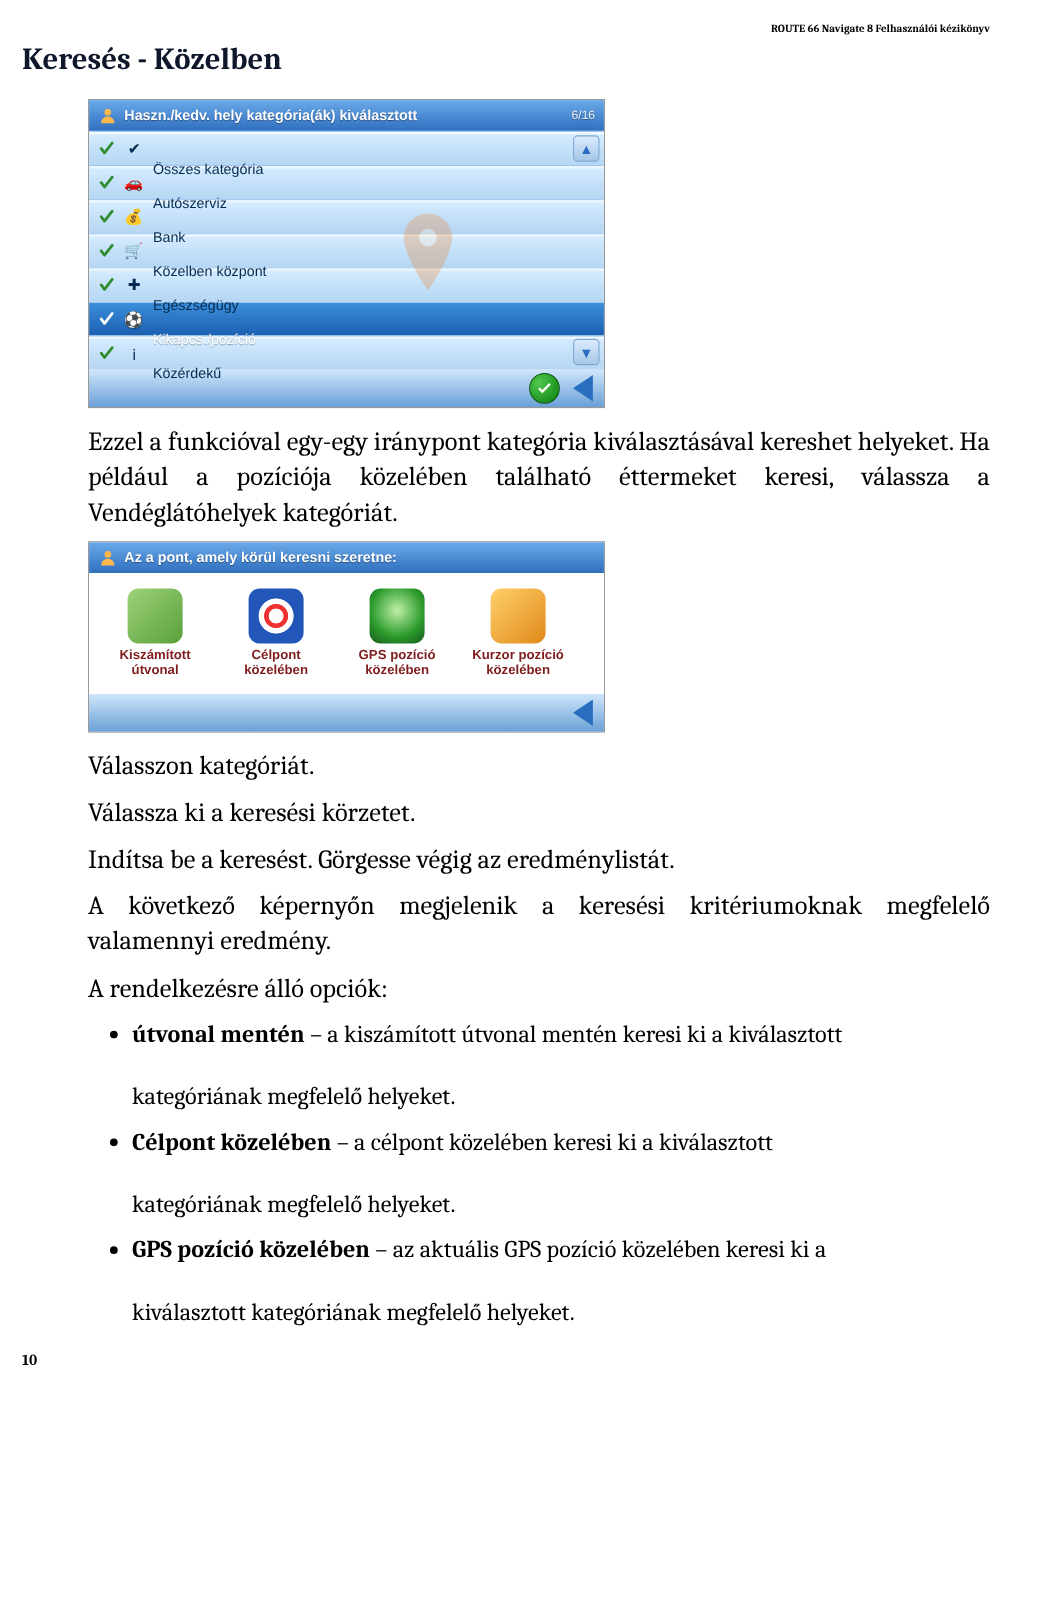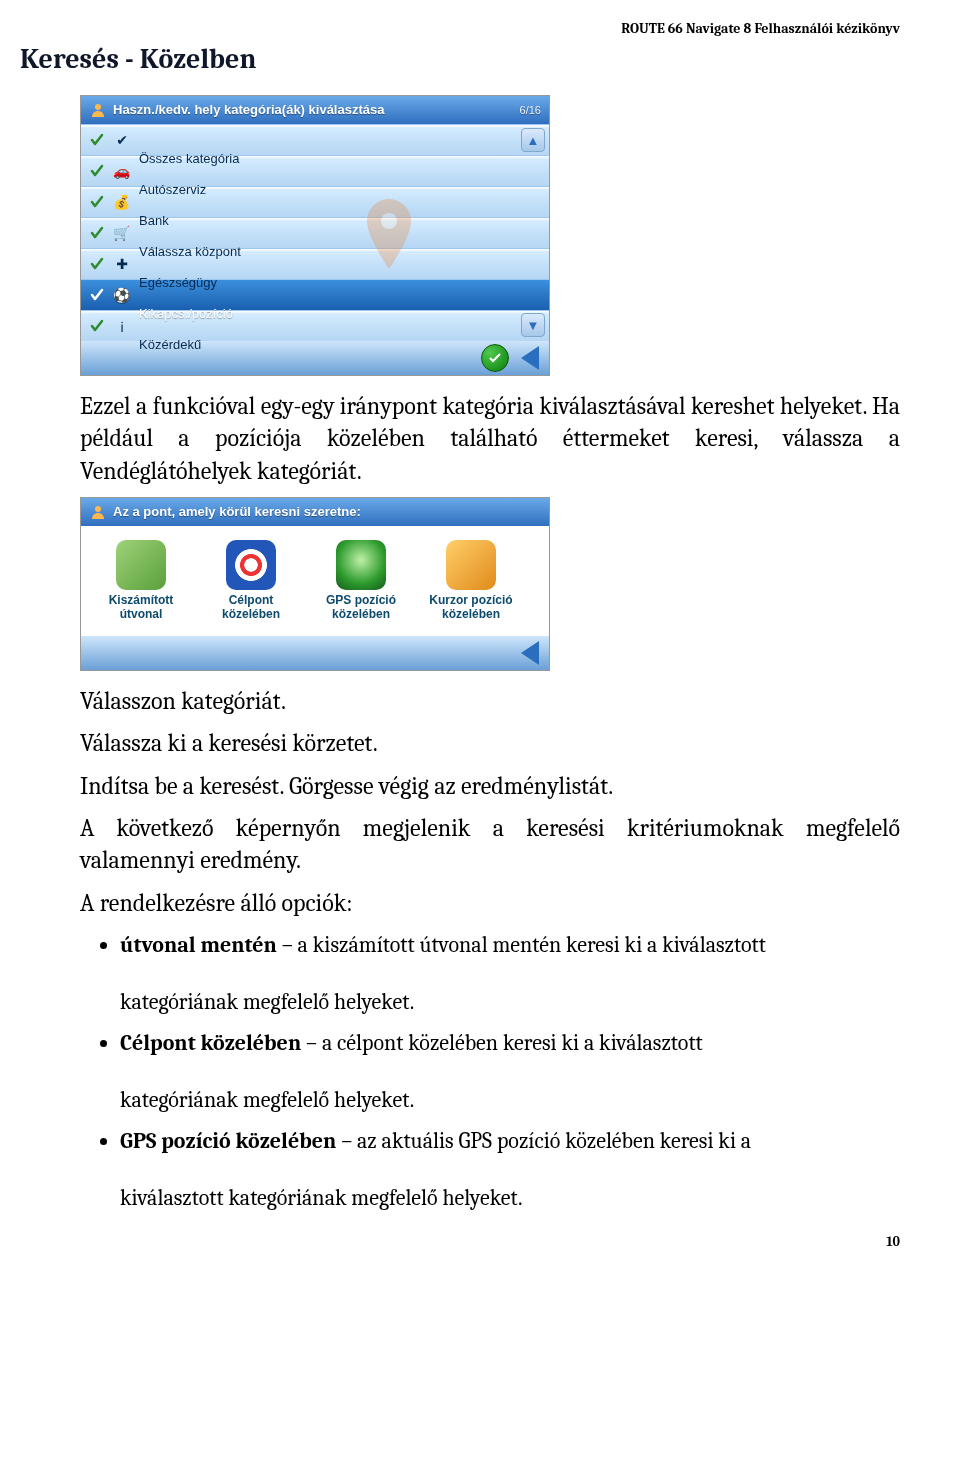--- a/index.html
+++ b/index.html
@@ -9,21 +9,21 @@
     padding: 0;
     width: 960px;
     color: #000;
   }
   .page {
     padding: 20px 60px 40px 20px;
     position: relative;
   }
   .header-right {
     text-align: right;
-    font-size: 14px;
+    font-size: 10px;
     font-weight: bold;
     color: #000;
     margin-bottom: 6px;
   }
   .section-title {
     font-family: Cambria, Georgia, serif;
     font-size: 28px;
     font-weight: bold;
     color: #0f172a;
     margin: 0 0 20px 0;
@@ -128,21 +128,21 @@
   }
   
   .shot2-body {
     background:#fff;
     padding:14px 10px 4px 10px;
   }
   .icon-grid {
     display:flex;gap:10px;margin-bottom:10px;flex-wrap:wrap;
   }
   .icon-cell {
-    width:100px;text-align:center;font-size:12px;color:#0c4a6e;
+    width:100px;text-align:center;font-size:12px;color:#7f1d1d;
     text-shadow:0 1px 0 #fff;
   }
   .icon-cell .label { margin-top:4px;line-height:1.15;font-weight:bold; }
   .big-ico {
     width:50px;height:50px;margin:0 auto;border-radius:10px;
     display:flex;align-items:center;justify-content:center;font-size:28px;
   }
   .bg-target{background:radial-gradient(circle,#fff 0,#fff 18%,#e33 20%,#e33 30%,#fff 32%,#fff 44%,#2256b8 46%);}
   .bg-map{background:linear-gradient(135deg,#9ed27a,#5aa03a);}
   .bg-gps{background:radial-gradient(circle at 50% 40%,#bff0a8,#2d9b2d 60%,#15591b);}
@@ -154,21 +154,21 @@
   }
   .body-text ul {
     margin:6px 0 18px 40px;padding:0;
   }
   .body-text li {
     font-size:22px;line-height:1.5;margin-bottom:8px;
     text-align:justify;
   }
   .li-row { margin-bottom:30px; }
   .footer-pg {
-    text-align:right;font-size:14px;font-weight:bold;margin-top:18px;
+    font-size:14px;font-weight:bold;margin-top:18px;
   }
   svg { display:block; }
 </style>
 </head>
 <body>
 
 <div class="page">
 
   <div class="header-right">ROUTE 66 Navigate 8 Felhasználói kézikönyv</div>
 
@@ -176,21 +176,21 @@
 
   <div class="screenshot-wrap">
     <div class="shot">
       <div class="shot-titlebar">
         <span class="ico">
           <svg width="16" height="16">
               <circle cx="8" cy="5" r="3" fill="#ffb84d"></circle>
               <path d="M2 15c0-4 3-6 6-6s6 2 6 6" fill="#ffb84d"></path>
             </svg>
         </span>
-        <span>Haszn./kedv. hely kategória(ák) kiválasztása</span>
+        <span>Haszn./kedv. hely kategória(ák) kiválasztott</span>
         <span class="count">6/16</span>
       </div>
       <div class="shot-body">
         <div class="scroll-col">
           <div class="scroll-arrow">▲</div>
           <div class="scroll-arrow">▼</div>
         </div>
         <div class="pin-bg">
           <svg viewBox="0 0 100 100">
               <path d="M50 5c-12 0-22 10-22 22 0 17 22 48 22 48s22-31 22-48c0-12-10-22-22-22z" fill="#e8873b"></path>
@@ -225,21 +225,21 @@
               <span class="ico">💰</span>
               <span class="row-label">Bank</span>
             </div>
             <div class="row">
               <span class="check">
                 <svg width="14" height="14">
                   <path d="M2 7l3 4 7-9" stroke="#2e8b2e" stroke-width="2.5" fill="none" stroke-linecap="round" stroke-linejoin="round"></path>
                 </svg>
               </span>
               <span class="ico">🛒</span>
-              <span class="row-label">Válassza központ</span>
+              <span class="row-label">Közelben központ</span>
             </div>
             <div class="row">
               <span class="check">
                 <svg width="14" height="14">
                   <path d="M2 7l3 4 7-9" stroke="#2e8b2e" stroke-width="2.5" fill="none" stroke-linecap="round" stroke-linejoin="round"></path>
                 </svg>
               </span>
               <span class="ico">✚</span>
               <span class="row-label">Egészségügy</span>
             </div>

